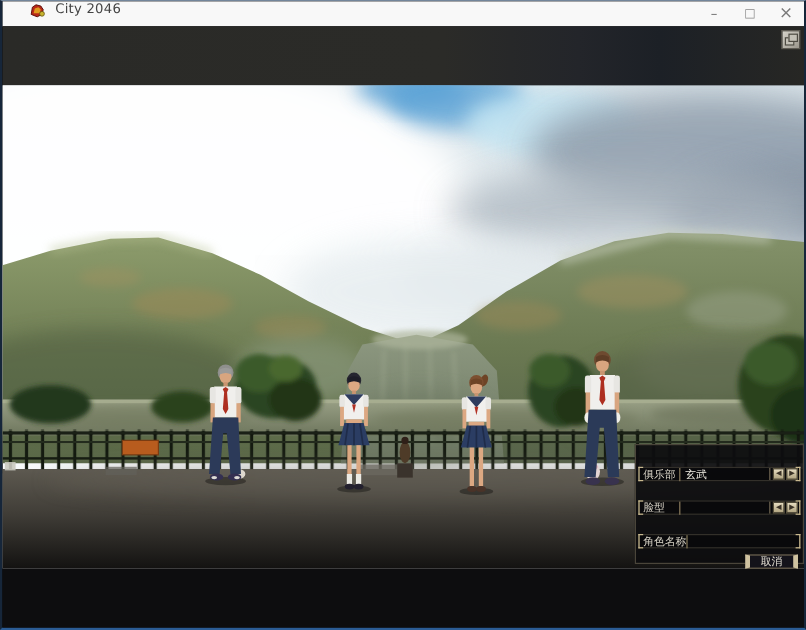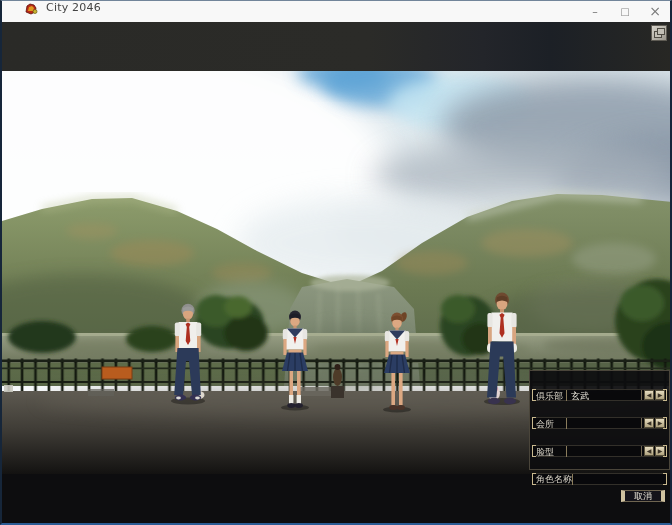--- a/index.html
+++ b/index.html
@@ -351,28 +351,20 @@
 
       <div class="dlg-row dlg-box">
         <span class="dlg-label">俱乐部</span>
         <span class="dlg-value">玄武</span>
         <span class="spin">
           <button class="arrow">◀</button>
           <button class="arrow">▶</button>
         </span>
       </div>
 
-      <div class="dlg-row dlg-box">
-        <span class="dlg-label">会所</span>
-        <span class="dlg-value"></span>
-        <span class="spin">
-          <button class="arrow">◀</button>
-          <button class="arrow">▶</button>
-        </span>
-      </div>
 
       <div class="dlg-row dlg-box">
         <span class="dlg-label">脸型</span>
         <span class="dlg-value"></span>
         <span class="spin">
           <button class="arrow">◀</button>
           <button class="arrow">▶</button>
         </span>
       </div>
 

